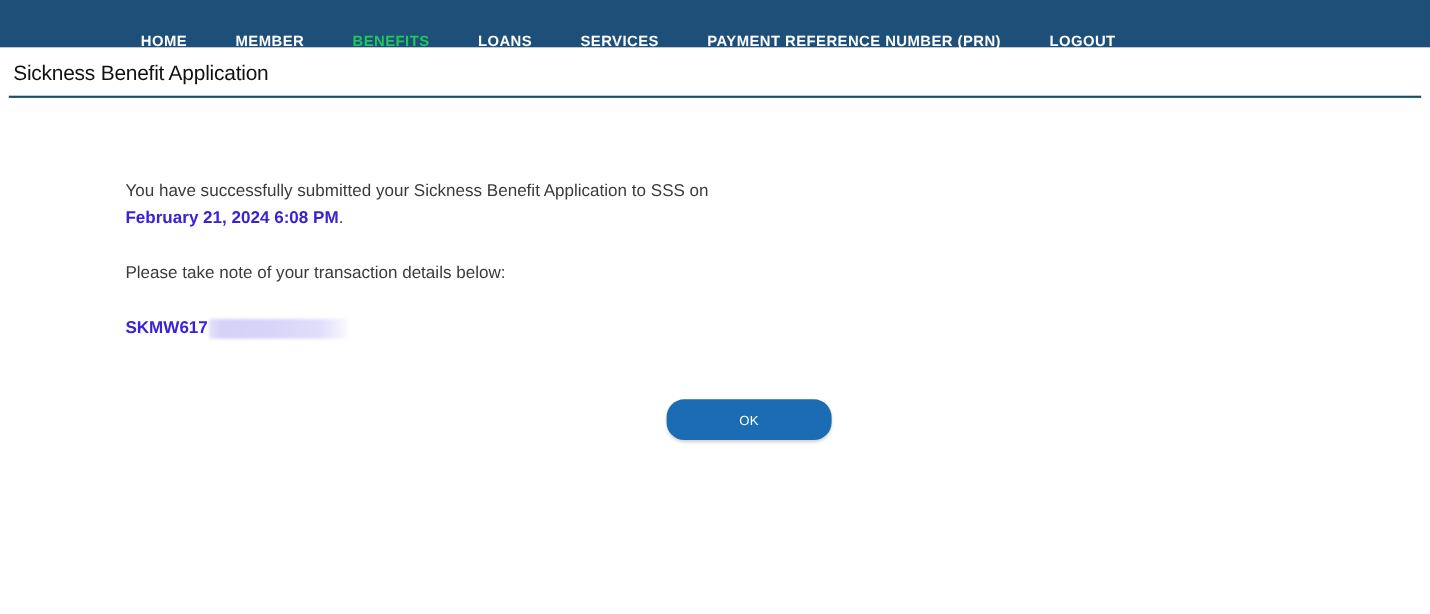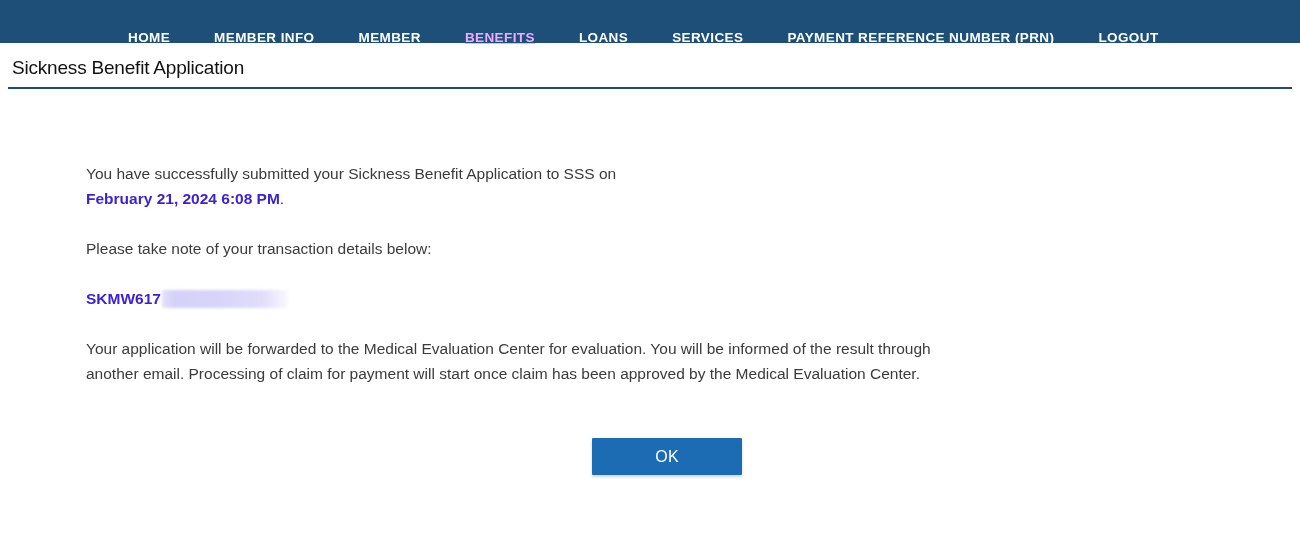--- a/index.html
+++ b/index.html
@@ -30,22 +30,21 @@
     font-weight: bold;
     letter-spacing: 0.4px;
     text-decoration: none;
     white-space: nowrap;
     margin-right: 44px;
     cursor: pointer;
     line-height: 43px;
     margin-top: 32px;
   }
   .nav-item.active {
-    color: #f0abfc;
-    text-decoration: underline;
+    color: #22c55e;
   }
   .nav-item:last-child {
     margin-right: 0;
   }
 
   
   .page-title-wrap {
     padding: 14px 0 0 12px;
   }
   .page-title {
@@ -56,21 +55,21 @@
     margin: 0;
   }
   .title-rule {
     margin: 8px 8px 0 8px;
     height: 2px;
     background: #1b4f64;
   }
 
   
   .content {
-    padding-left: 86px;
+    padding-left: 114px;
     padding-top: 72px;
     box-sizing: border-box;
   }
   .para {
     font-size: 15.5px;
     color: #3b3b3b;
     line-height: 25px;
     margin: 0 0 25px 0;
     max-width: 880px;
   }
@@ -110,35 +109,34 @@
     margin-top: 52px;
     display: flex;
     justify-content: center;
     padding-right: 52px;
   }
   .ok-button {
     width: 150px;
     height: 37px;
     background: #1c6cb3;
     color: #ffffff;
-    font-size: 16px;
+    font-size: 12px;
     font-family: "Liberation Sans", sans-serif;
     border: none;
-    border-radius: 1px;
+    border-radius: 16px;
     cursor: pointer;
     box-shadow: 0 2px 3px rgba(0,0,0,0.18);
     letter-spacing: 0.3px;
   }
 </style>
 </head>
 <body>
 
 <div class="navbar">
   <a class="nav-item" href="#">HOME</a>
-  <a class="nav-item" href="#">MEMBER INFO</a>
   <a class="nav-item" href="#">MEMBER</a>
   <a class="nav-item active" href="#">BENEFITS</a>
   <a class="nav-item" href="#">LOANS</a>
   <a class="nav-item" href="#">SERVICES</a>
   <a class="nav-item" href="#">PAYMENT REFERENCE NUMBER (PRN)</a>
   <a class="nav-item" href="#">LOGOUT</a>
 </div>
 
 <div class="page-title-wrap">
   <h1 class="page-title">Sickness Benefit Application</h1>
@@ -149,19 +147,18 @@
 
   <p class="para tight"><span>You have successfully submitted your Sickness Benefit Application to SSS on </span><span class="hl">February 21, 2024 6:08 PM</span><span>.</span></p>
 
   <p class="para tight">Please take note of your transaction details below:</p>
 
   <p class="para tight txn-line">
       <span class="hl">SKMW617</span>
       <span class="redaction"></span>
     </p>
 
-  <p class="para wide">Your application will be forwarded to the Medical Evaluation Center for evaluation. You will be informed of the result through another email. Processing of claim for payment will start once claim has been approved by the Medical Evaluation Center.</p>
 
   <div class="button-row">
     <button class="ok-button" type="button">OK</button>
   </div>
 
 </div>
 
 </body></html>

